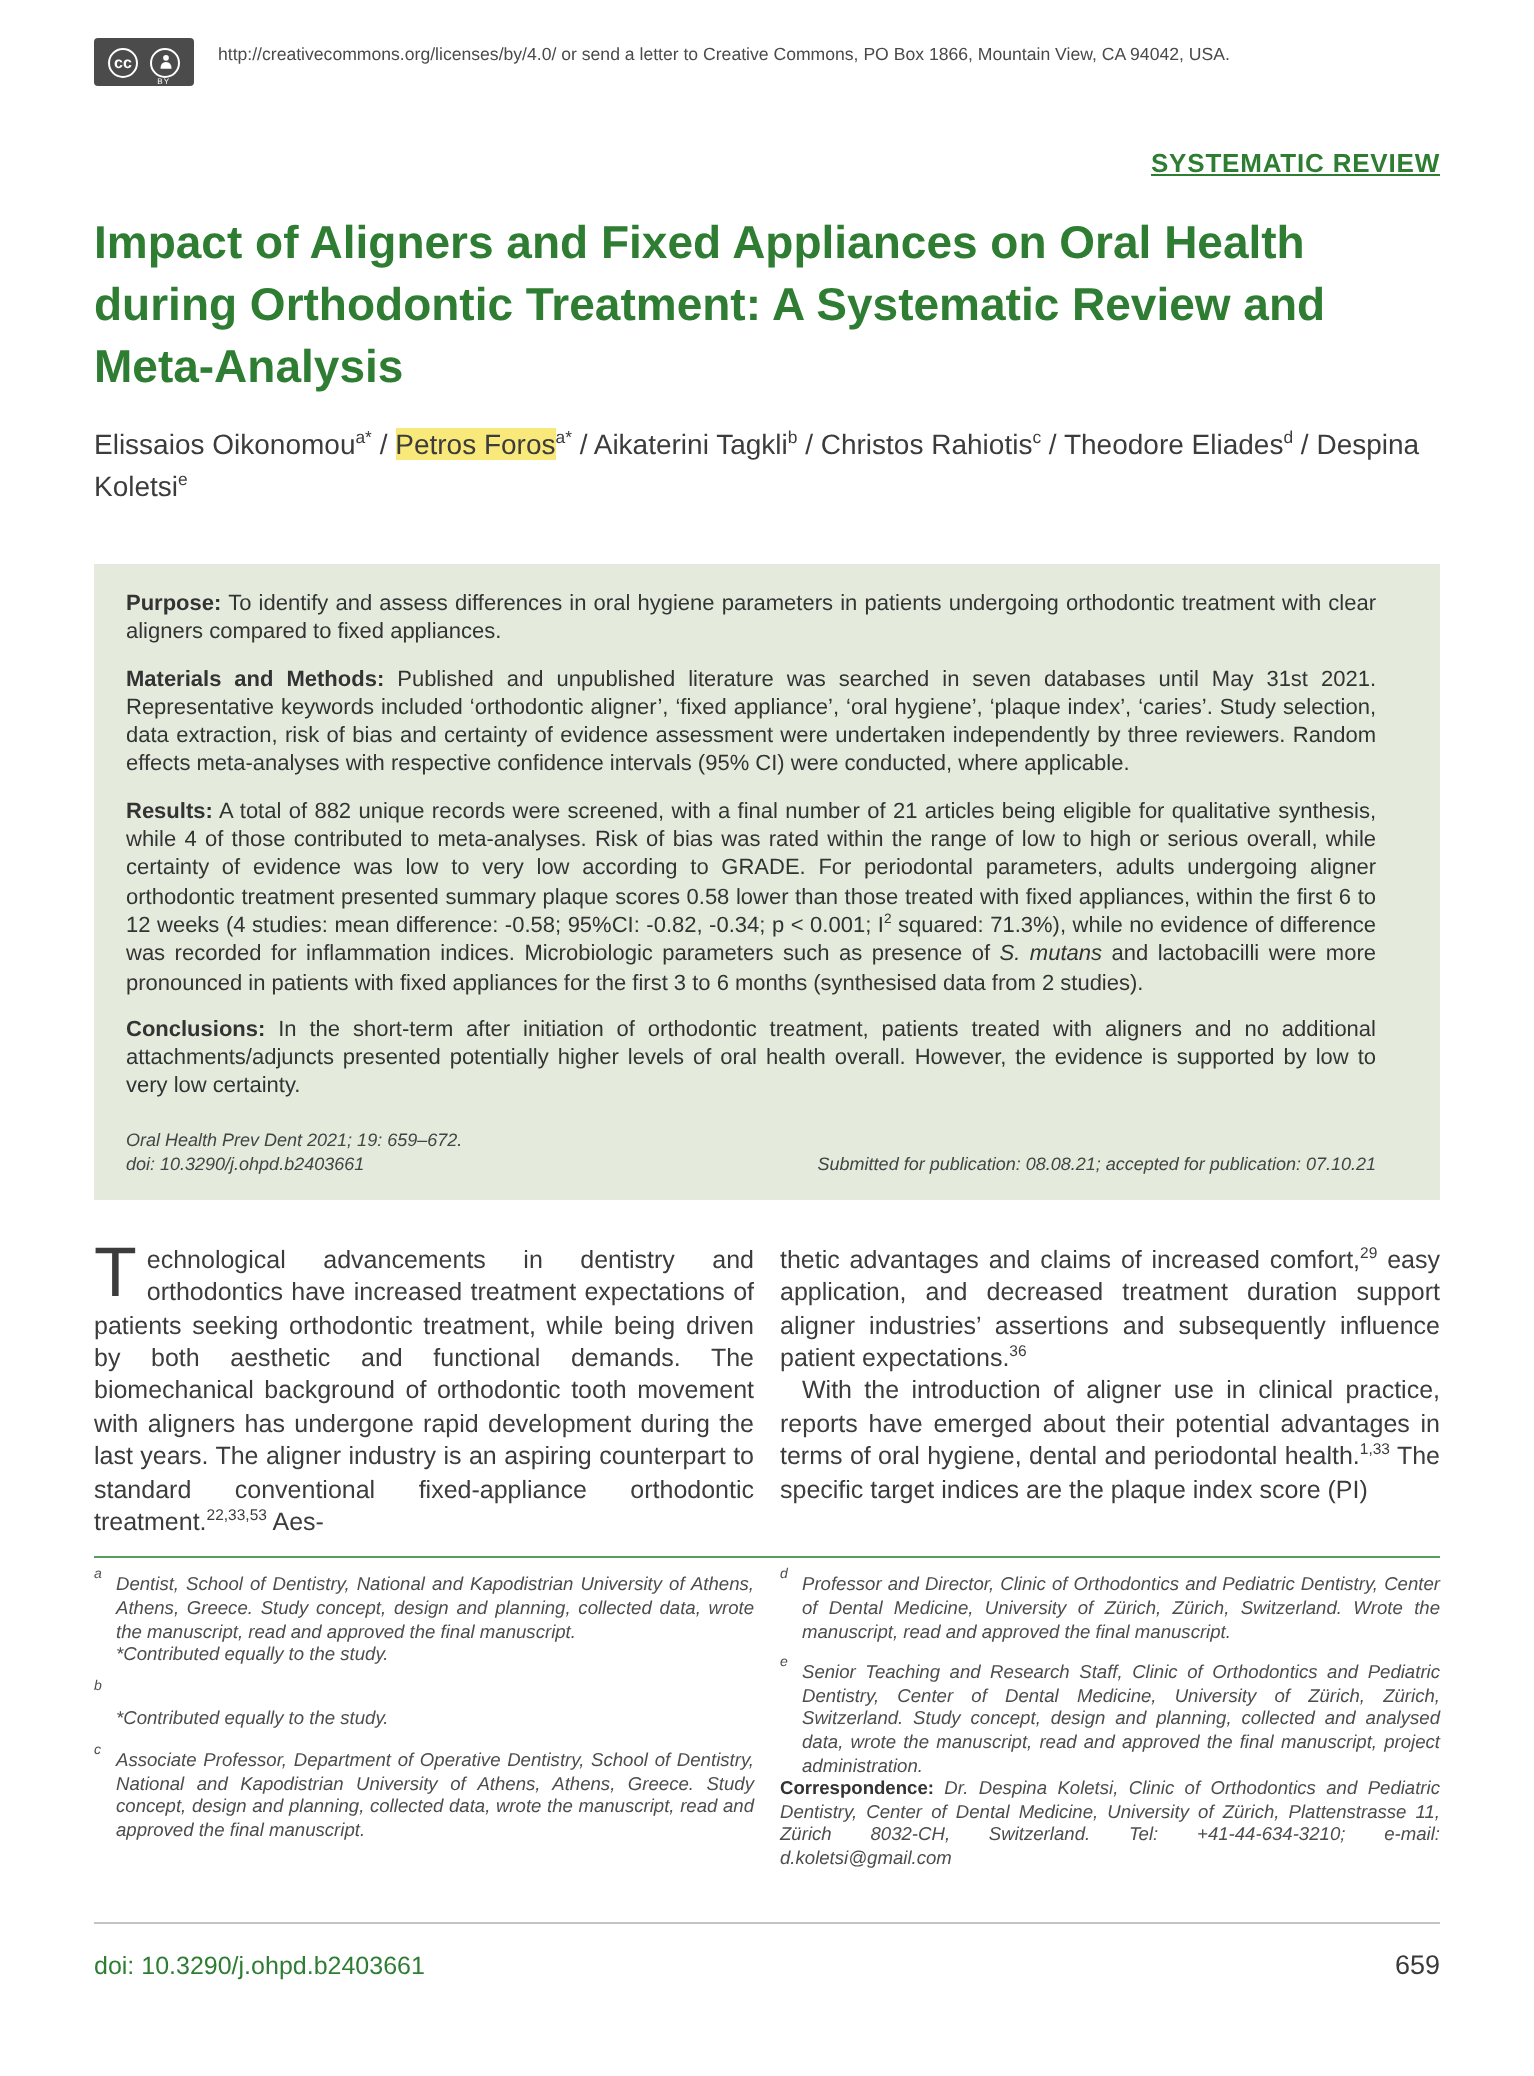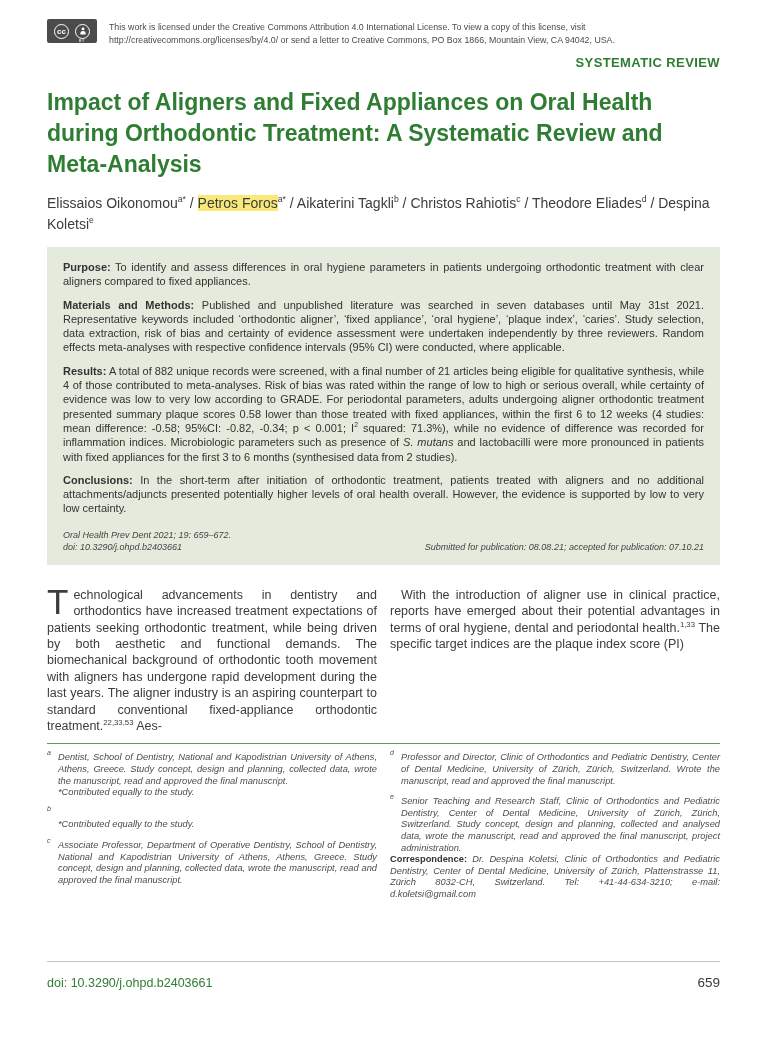--- a/index.html
+++ b/index.html
@@ -19,27 +19,27 @@
   .license-row{display:flex;align-items:flex-start;gap:12px;}
   .cc-badge{flex:0 0 auto;width:50px;height:24px;background:#4b4b4b;border-radius:2px;
             display:flex;align-items:center;justify-content:space-around;padding:0 4px;position:relative;}
   .cc-circle{width:15px;height:15px;border:1.4px solid #fff;border-radius:50%;
              color:#fff;font-size:8px;font-weight:bold;display:flex;align-items:center;justify-content:center;}
   .cc-person svg{width:10px;height:10px;display:block;}
   .cc-by-label{position:absolute;right:12px;bottom:0px;color:#fff;font-size:4px;letter-spacing:0.5px;}
   .license-text{font-size:8.8px;line-height:12.5px;color:var(--muted);padding-top:2px;}
 
   
-  .article-type{margin-top:9px;text-align:right;color:var(--green);
-                font-size:13px;font-weight:bold;letter-spacing:0.4px;}
+  .article-type{margin-top:31px;text-align:right;color:var(--green);
+                font-size:13px;font-weight:bold;letter-spacing:0.4px;text-decoration:underline;}
   .title{margin-top:17px;color:var(--green);font-size:23px;line-height:31px;font-weight:bold;}
   .authors{margin-top:13px;font-size:14px;line-height:21px;color:var(--text);}
 
   
-  .abstract{margin-top:12px;background:var(--abstract-bg);padding:13px 16px 12px 16px;}
+  .abstract{margin-top:28px;background:var(--abstract-bg);padding:13px 32px 12px 16px;}
   .abstract p.abs-p{font-size:11px;line-height:14.3px;text-align:justify;color:#333;}
   .abstract p.abs-p + p.abs-p{margin-top:9px;}
   .abs-label{font-weight:bold;}
   .cite-row{display:flex;justify-content:space-between;align-items:flex-end;
             margin-top:13px;font-size:9px;line-height:12px;font-style:italic;color:#444;}
 
   
   .body-cols{display:flex;gap:13px;margin-top:22px;}
   .col{flex:1;font-size:12.5px;line-height:16.4px;text-align:justify;color:var(--text);}
   .dropcap{float:left;font-size:35px;line-height:28px;padding:1px 5px 0 0;color:var(--text);}
@@ -73,21 +73,20 @@
       <span class="cc-circle">cc</span>
       <span class="cc-circle cc-person">
         <svg viewBox="0 0 16 16" aria-hidden="true">
           <circle cx="8" cy="4.6" r="2.3" fill="#ffffff"></circle>
           <path d="M3.6 13.4 Q3.6 8 8 8 Q12.4 8 12.4 13.4 Z" fill="#ffffff"></path>
         </svg>
       </span>
       <span class="cc-by-label">BY</span>
     </div>
     <div class="license-text">
-      <div>This work is licensed under the Creative Commons Attribution 4.0 International License. To view a copy of this license, visit</div>
       <div>http://creativecommons.org/licenses/by/4.0/ or send a letter to Creative Commons, PO Box 1866, Mountain View, CA 94042, USA.</div>
     </div>
   </div>
 
   <div class="article-type">SYSTEMATIC REVIEW</div>
 
   <h1 class="title">Impact of Aligners and Fixed Appliances on Oral Health during Orthodontic Treatment: A Systematic Review and Meta-Analysis</h1>
 
   <div class="authors"><span>Elissaios Oikonomou</span><sup>a*</sup><span> / </span><span class="seg-hl">Petros Foros</span><sup>a*</sup><span> / </span><span>Aikaterini Tagkli</span><sup>b</sup><span> / </span><span>Christos Rahiotis</span><sup>c</sup><span> / </span><span>Theodore Eliades</span><sup>d</sup><span> / </span><span>Despina Koletsi</span><sup>e</sup></div>
 
@@ -115,20 +114,21 @@
       </div>
       <div>Submitted for publication: 08.08.21; accepted for publication: 07.10.21</div>
     </div>
   </div>
 
   <div class="body-cols">
     <div class="col">
       <p><span class="dropcap">T</span><span><span>echnological advancements in dentistry and orthodontics have increased treatment expectations of patients seeking orthodontic treatment, while being driven by both aesthetic and functional demands. The biomechanical background of orthodontic tooth movement with aligners has undergone rapid development during the last years. The aligner industry is an aspiring counterpart to standard conventional fixed-appliance orthodontic treatment.</span><sup>22,33,53</sup><span> Aes-</span></span></p>
     </div>
     <div class="col">
+      <p><span>thetic advantages and claims of increased comfort,</span><sup>29</sup><span> easy application, and decreased treatment duration support aligner industries’ assertions and subsequently influence patient expectations.</span><sup>36</sup></p>
       <p class="indent"><span>With the introduction of aligner use in clinical practice, reports have emerged about their potential advantages in terms of oral hygiene, dental and periodontal health.</span><sup>1,33</sup><span> The specific target indices are the plaque index score (PI)</span></p>
     </div>
   </div>
 
   <hr class="fn-rule">
 
   <div class="fn-cols">
     <div class="fn-col">
       <p class="fn">
         <sup class="marker">a</sup>

